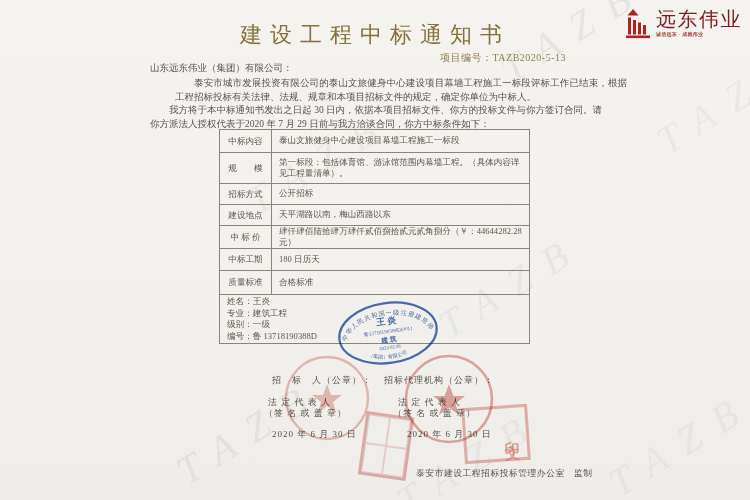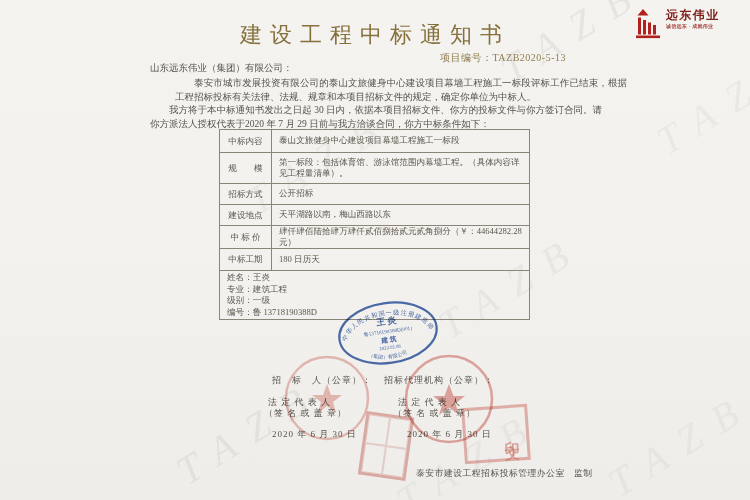--- a/index.html
+++ b/index.html
@@ -18,21 +18,21 @@
   
   .wm{
     position:absolute;white-space:nowrap;pointer-events:none;
     font-style:italic;font-size:40px;letter-spacing:18px;
     color:rgba(140,140,133,0.13);transform:rotate(-32deg);
   }
 
   
   #logo{top:9px;right:8px;display:flex;align-items:flex-start;gap:4px;}
   #logo .txt{display:flex;flex-direction:column;line-height:1;}
-  #logo .name{font-size:12px;font-weight:bold;color:#7d1e1a;letter-spacing:1.5px;}
+  #logo .name{font-size:20px;font-weight:normal;color:#7d1e1a;letter-spacing:1.5px;}
   #logo .tag{font-size:8px;color:#a5403a;letter-spacing:.5px;transform:scale(.62);transform-origin:left top;margin-top:3px;white-space:nowrap;font-weight:bold;}
 
   
   #title{
     top:20px;left:140px;width:470px;text-align:center;
     font-size:22px;font-weight:normal;letter-spacing:8px;color:#86713c;
   }
   #projno{top:51px;left:440px;font-size:10px;color:#8f7c4e;letter-spacing:.5px;}
 
   
@@ -142,20 +142,24 @@
       <div class="tlabel">建设地点</div>
       <div class="tval">天平湖路以南，梅山西路以东</div>
     </div>
     <div class="trow h5">
       <div class="tlabel">中 标 价</div>
       <div class="tval">肆仟肆佰陆拾肆万肆仟贰佰捌拾贰元贰角捌分（￥：44644282.28 元）</div>
     </div>
     <div class="trow h7">
       <div class="tlabel">中标工期</div>
       <div class="tval">180 日历天</div>
+    </div>
+    <div class="trow h8">
+      <div class="tlabel">质量标准</div>
+      <div class="tval">合格标准</div>
     </div>
     <div class="trow h9">
       <div class="tval">姓名：王炎
 专业：建筑工程
 级别：一级
 编号：鲁 13718190388D</div>
     </div>
   </div>
 
   <div class="sig" style="top:374px;left:272px;">招　标　人（公章）：</div>

